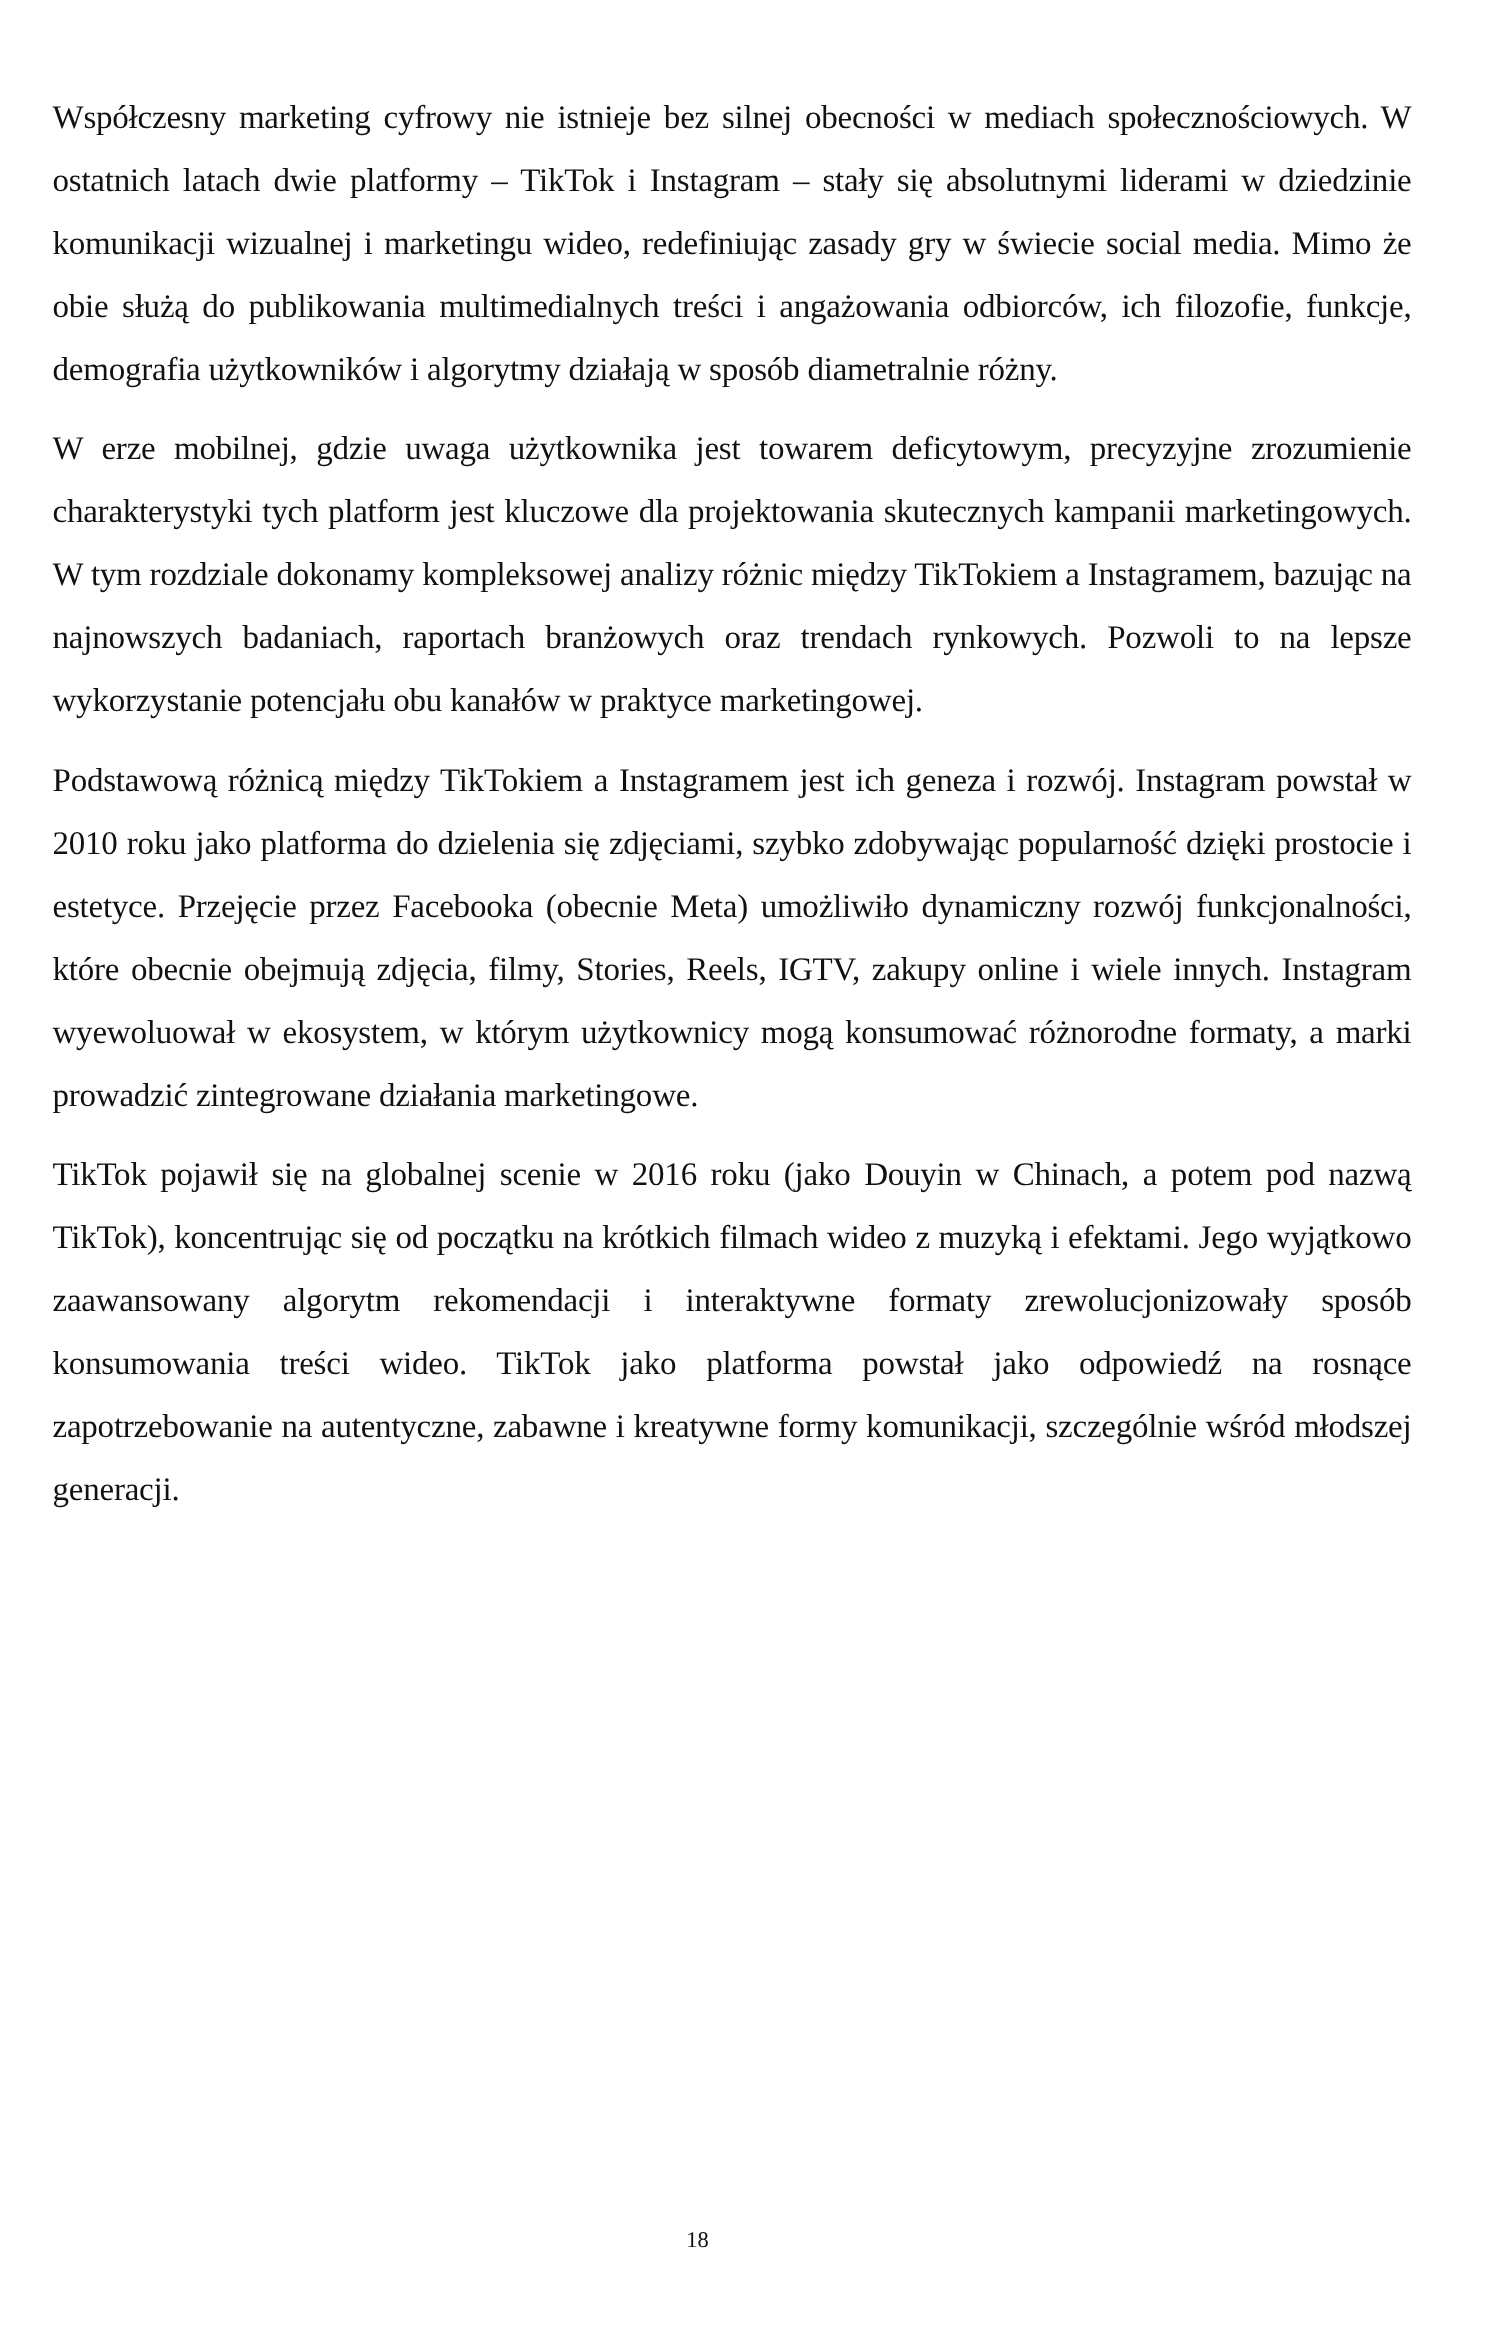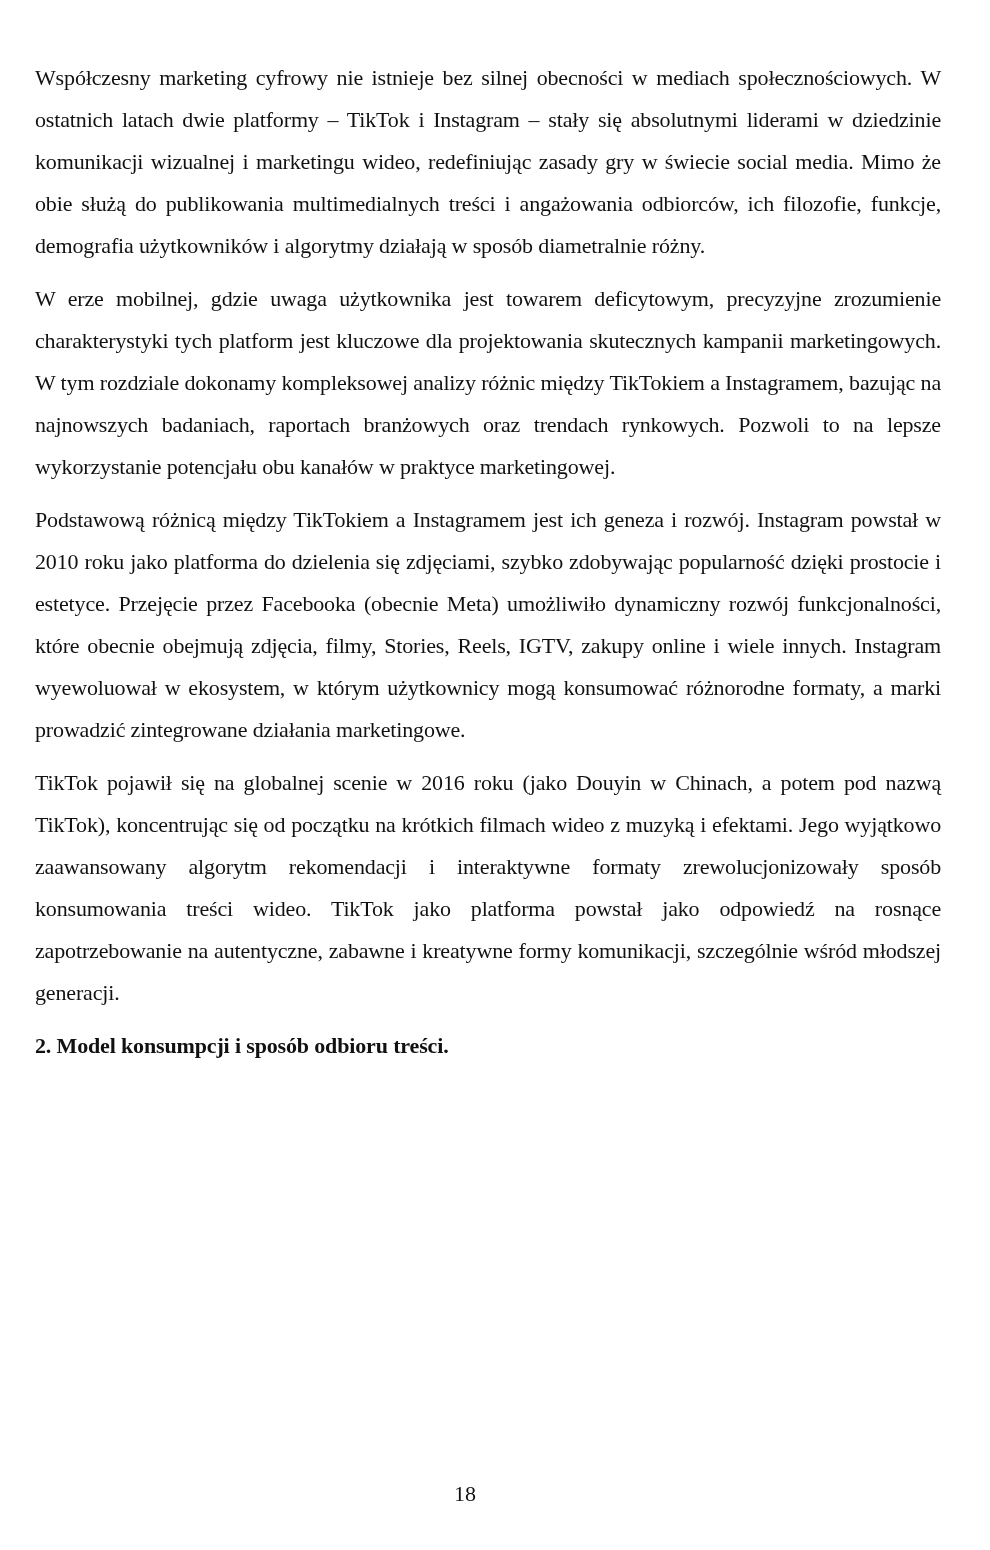--- a/index.html
+++ b/index.html
@@ -34,28 +34,27 @@
       font-weight: bold;
       margin: 0 0 11px 0;
       letter-spacing: -0.15px;
     }
     .page-number {
       position: absolute;
       left: 0;
       width: 930px;
       top: 1478px;
       text-align: center;
-      font-size: 22px;
+      font-size: 15px;
       line-height: 32px;
     }
   </style>
 </head>
 <body>
 
 <div class="page">
   <p class="para">Współczesny marketing cyfrowy nie istnieje bez silnej obecności w mediach społecznościowych. W ostatnich latach dwie platformy – TikTok i Instagram – stały się absolutnymi liderami w dziedzinie komunikacji wizualnej i marketingu wideo, redefiniując zasady gry w świecie social media. Mimo że obie służą do publikowania multimedialnych treści i angażowania odbiorców, ich filozofie, funkcje, demografia użytkowników i algorytmy działają w sposób diametralnie różny.</p>
   <p class="para">W erze mobilnej, gdzie uwaga użytkownika jest towarem deficytowym, precyzyjne zrozumienie charakterystyki tych platform jest kluczowe dla projektowania skutecznych kampanii marketingowych. W tym rozdziale dokonamy kompleksowej analizy różnic między TikTokiem a Instagramem, bazując na najnowszych badaniach, raportach branżowych oraz trendach rynkowych. Pozwoli to na lepsze wykorzystanie potencjału obu kanałów w praktyce marketingowej.</p>
   <p class="para">Podstawową różnicą między TikTokiem a Instagramem jest ich geneza i rozwój. Instagram powstał w 2010 roku jako platforma do dzielenia się zdjęciami, szybko zdobywając popularność dzięki prostocie i estetyce. Przejęcie przez Facebooka (obecnie Meta) umożliwiło dynamiczny rozwój funkcjonalności, które obecnie obejmują zdjęcia, filmy, Stories, Reels, IGTV, zakupy online i wiele innych. Instagram wyewoluował w ekosystem, w którym użytkownicy mogą konsumować różnorodne formaty, a marki prowadzić zintegrowane działania marketingowe.</p>
   <p class="para">TikTok pojawił się na globalnej scenie w 2016 roku (jako Douyin w Chinach, a potem pod nazwą TikTok), koncentrując się od początku na krótkich filmach wideo z muzyką i efektami. Jego wyjątkowo zaawansowany algorytm rekomendacji i interaktywne formaty zrewolucjonizowały sposób konsumowania treści wideo. TikTok jako platforma powstał jako odpowiedź na rosnące zapotrzebowanie na autentyczne, zabawne i kreatywne formy komunikacji, szczególnie wśród młodszej generacji.</p>
-  <p class="heading">2. Model konsumpcji i sposób odbioru treści.</p>
 </div>
 
 <div class="page-number">18</div>
 
 </body></html>

